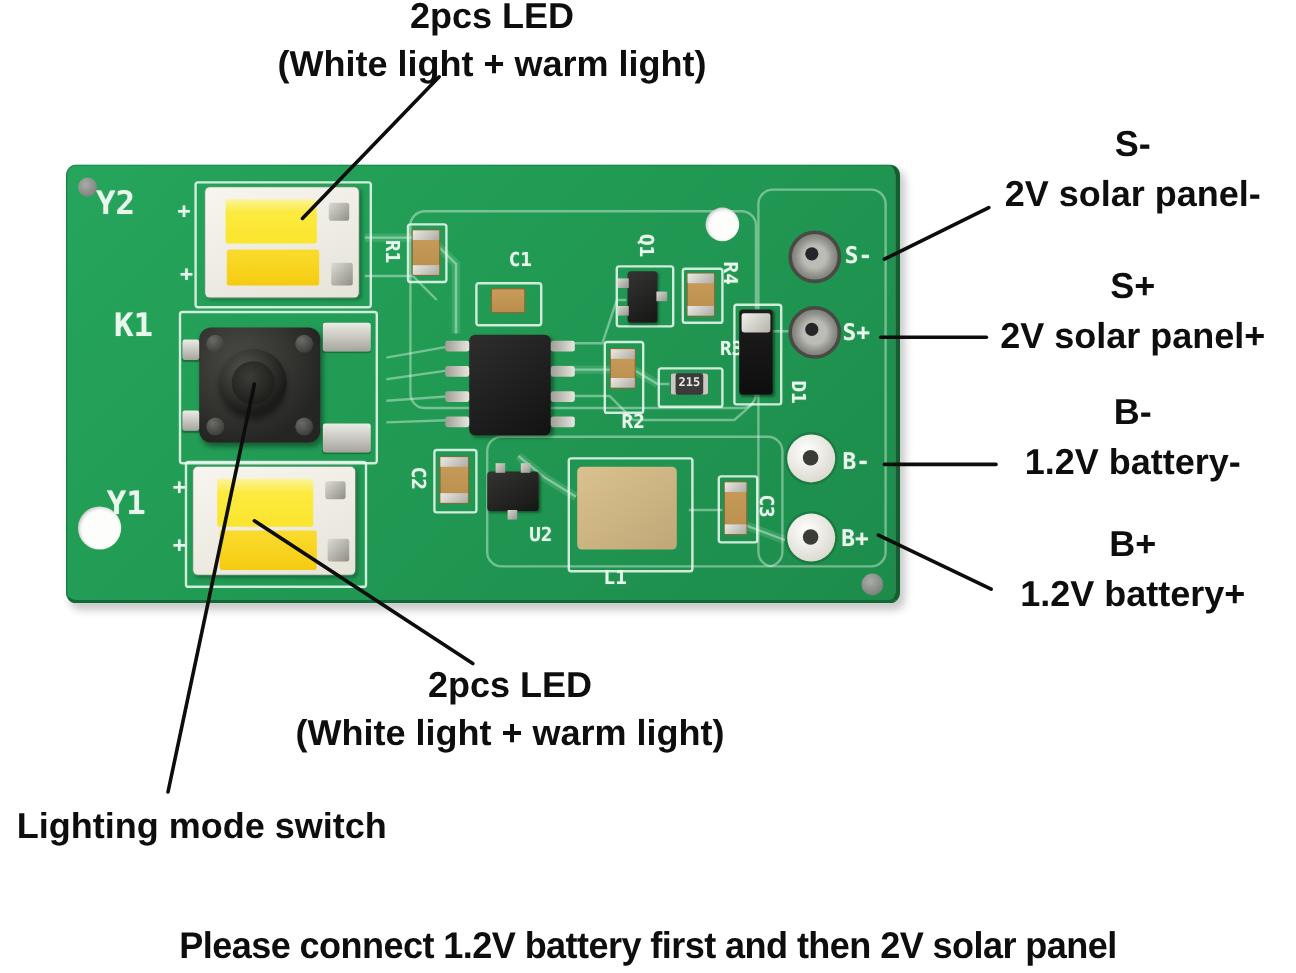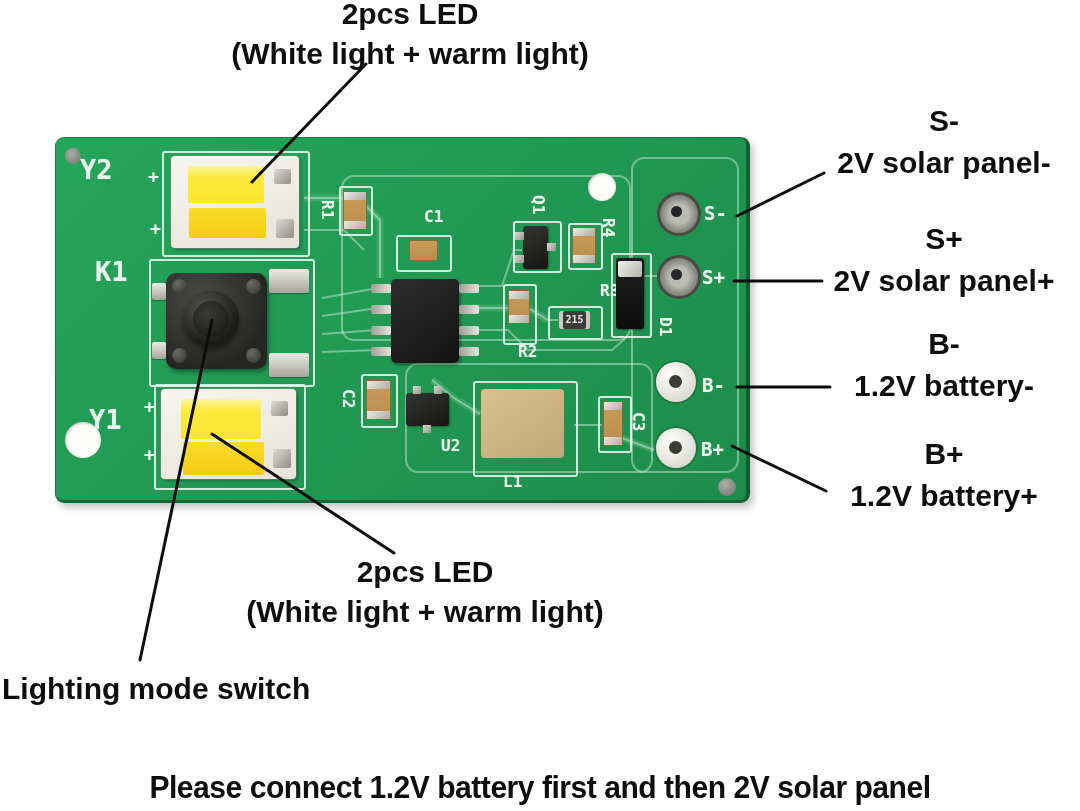--- a/index.html
+++ b/index.html
@@ -5,21 +5,21 @@
   html,body{margin:0;padding:0;background:#ffffff;}
   body{width:1080px;height:811px;position:relative;overflow:hidden;
        font-family:"Liberation Sans",sans-serif;}
 
   
   .ann{position:absolute;color:#0e0e0e;font-weight:bold;font-size:30px;
        line-height:40px;white-space:nowrap;}
   .ann.center{text-align:center;}
   #top-led-label{left:155px;top:-6px;width:510px;}
   #bottom-led-label{left:170px;top:552px;width:510px;}
-  #switch-label{left:2px;top:672px;font-size:30px;line-height:34px;}
+  #switch-label{left:14px;top:672px;font-size:30px;line-height:34px;}
   #bottom-note{left:0;right:0;top:768px;text-align:center;font-size:31px;
        letter-spacing:-0.5px;transform:scaleX(0.97);}
   .terminal{position:absolute;left:806px;width:276px;text-align:center;
        color:#0e0e0e;font-weight:bold;font-size:30px;line-height:42px;white-space:nowrap;}
   #terminal-0{top:100px;} #terminal-1{top:218px;}
   #terminal-2{top:323px;} #terminal-3{top:433px;}
 
   
   #leader-lines{position:absolute;left:0;top:0;pointer-events:none;}
   #leader-lines line{stroke:#0d0d0d;stroke-width:3;stroke-linecap:round;}

